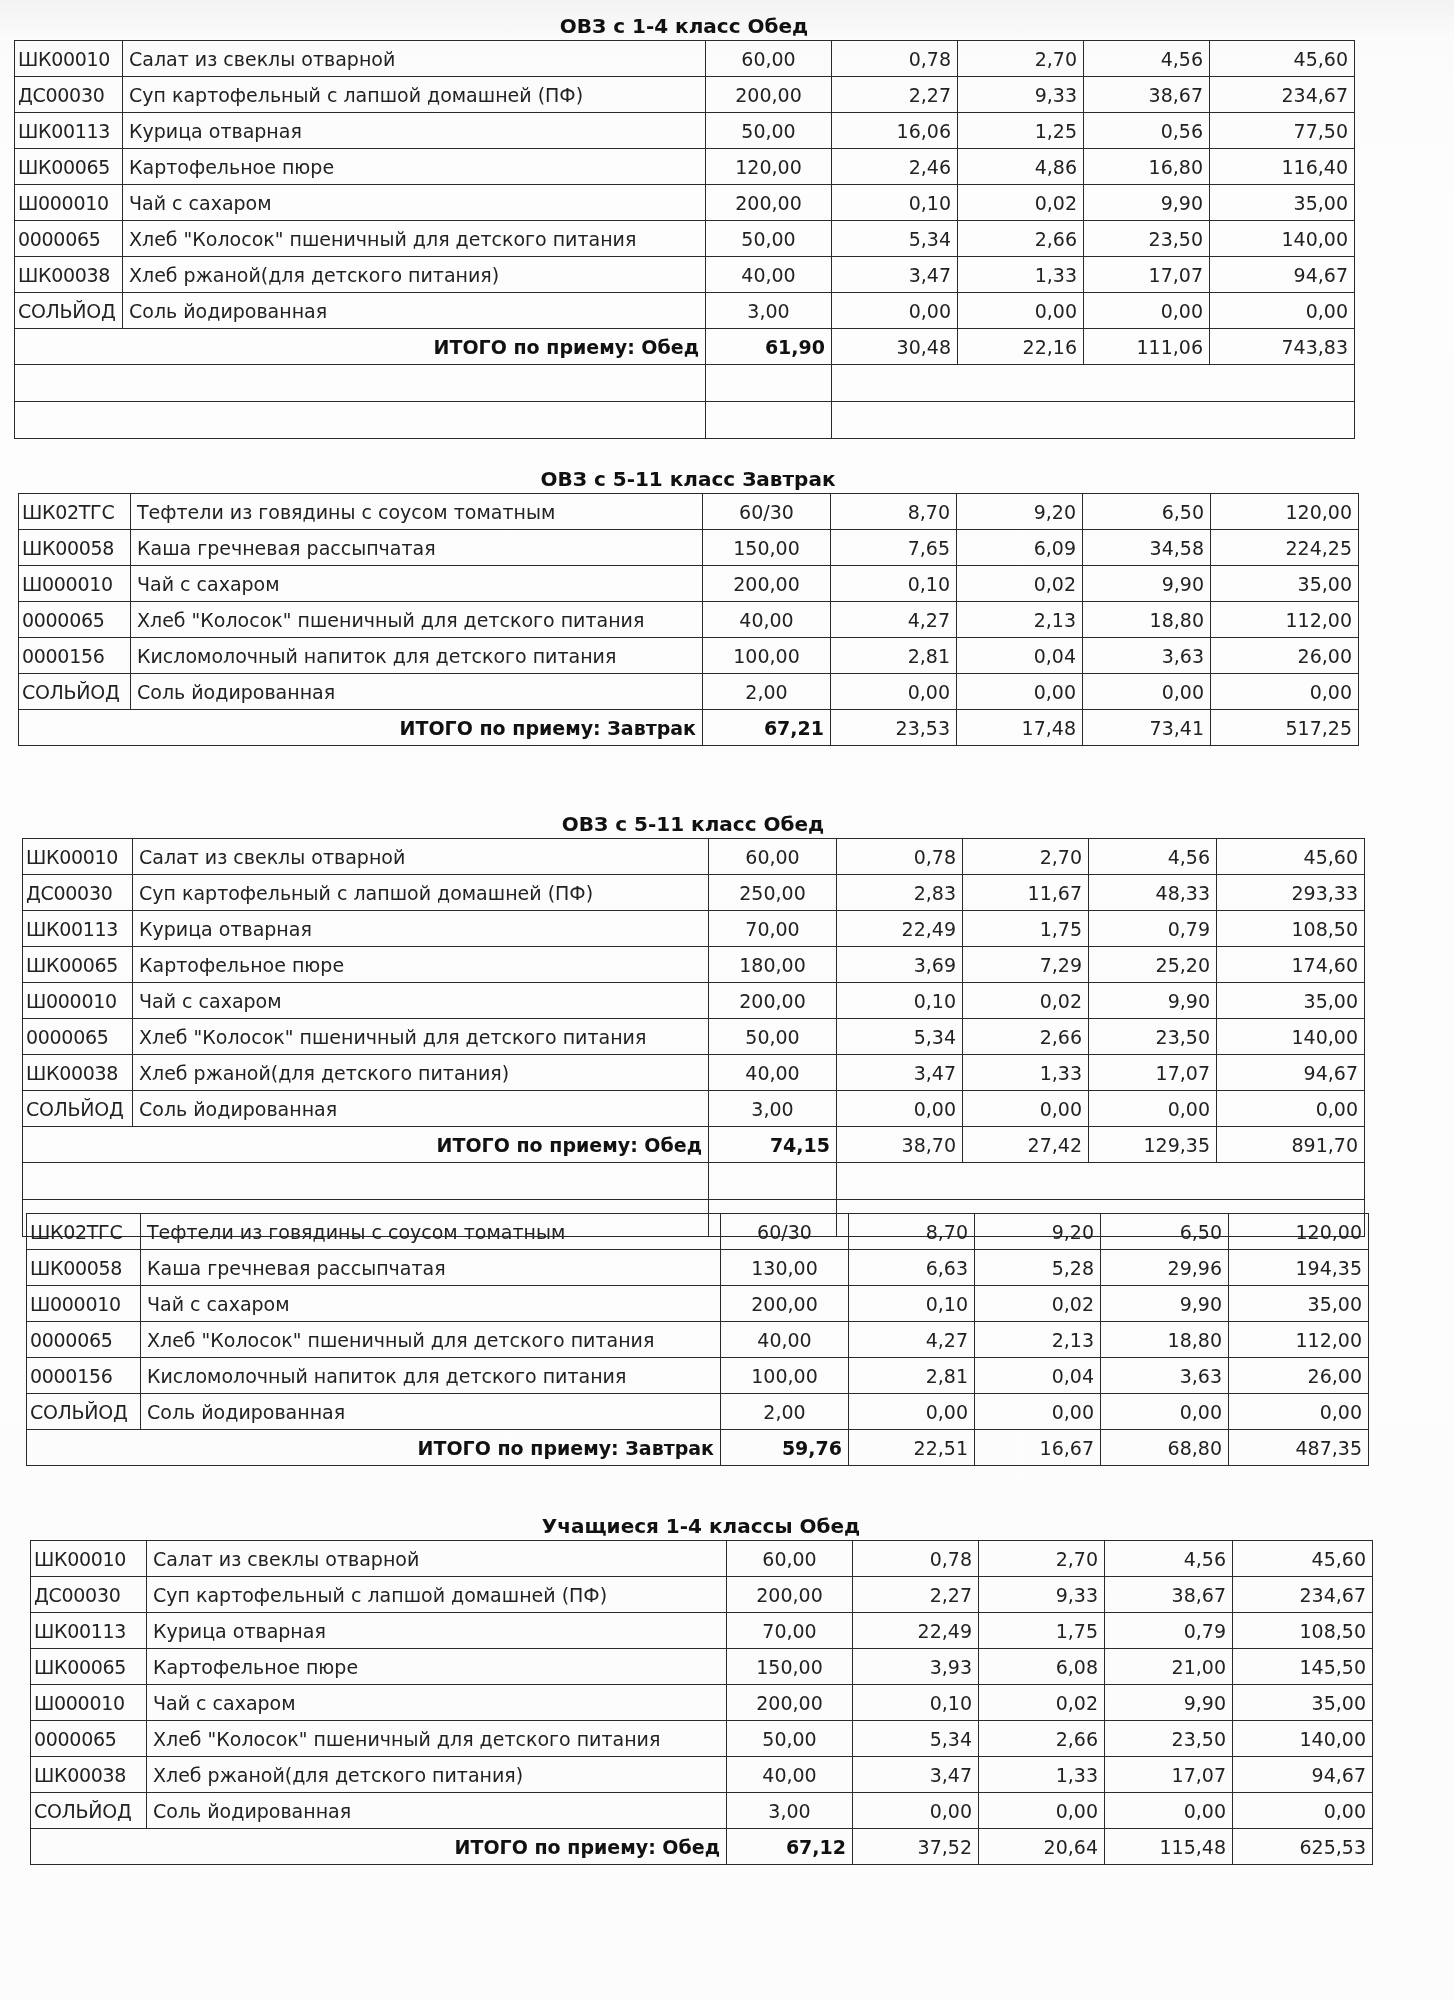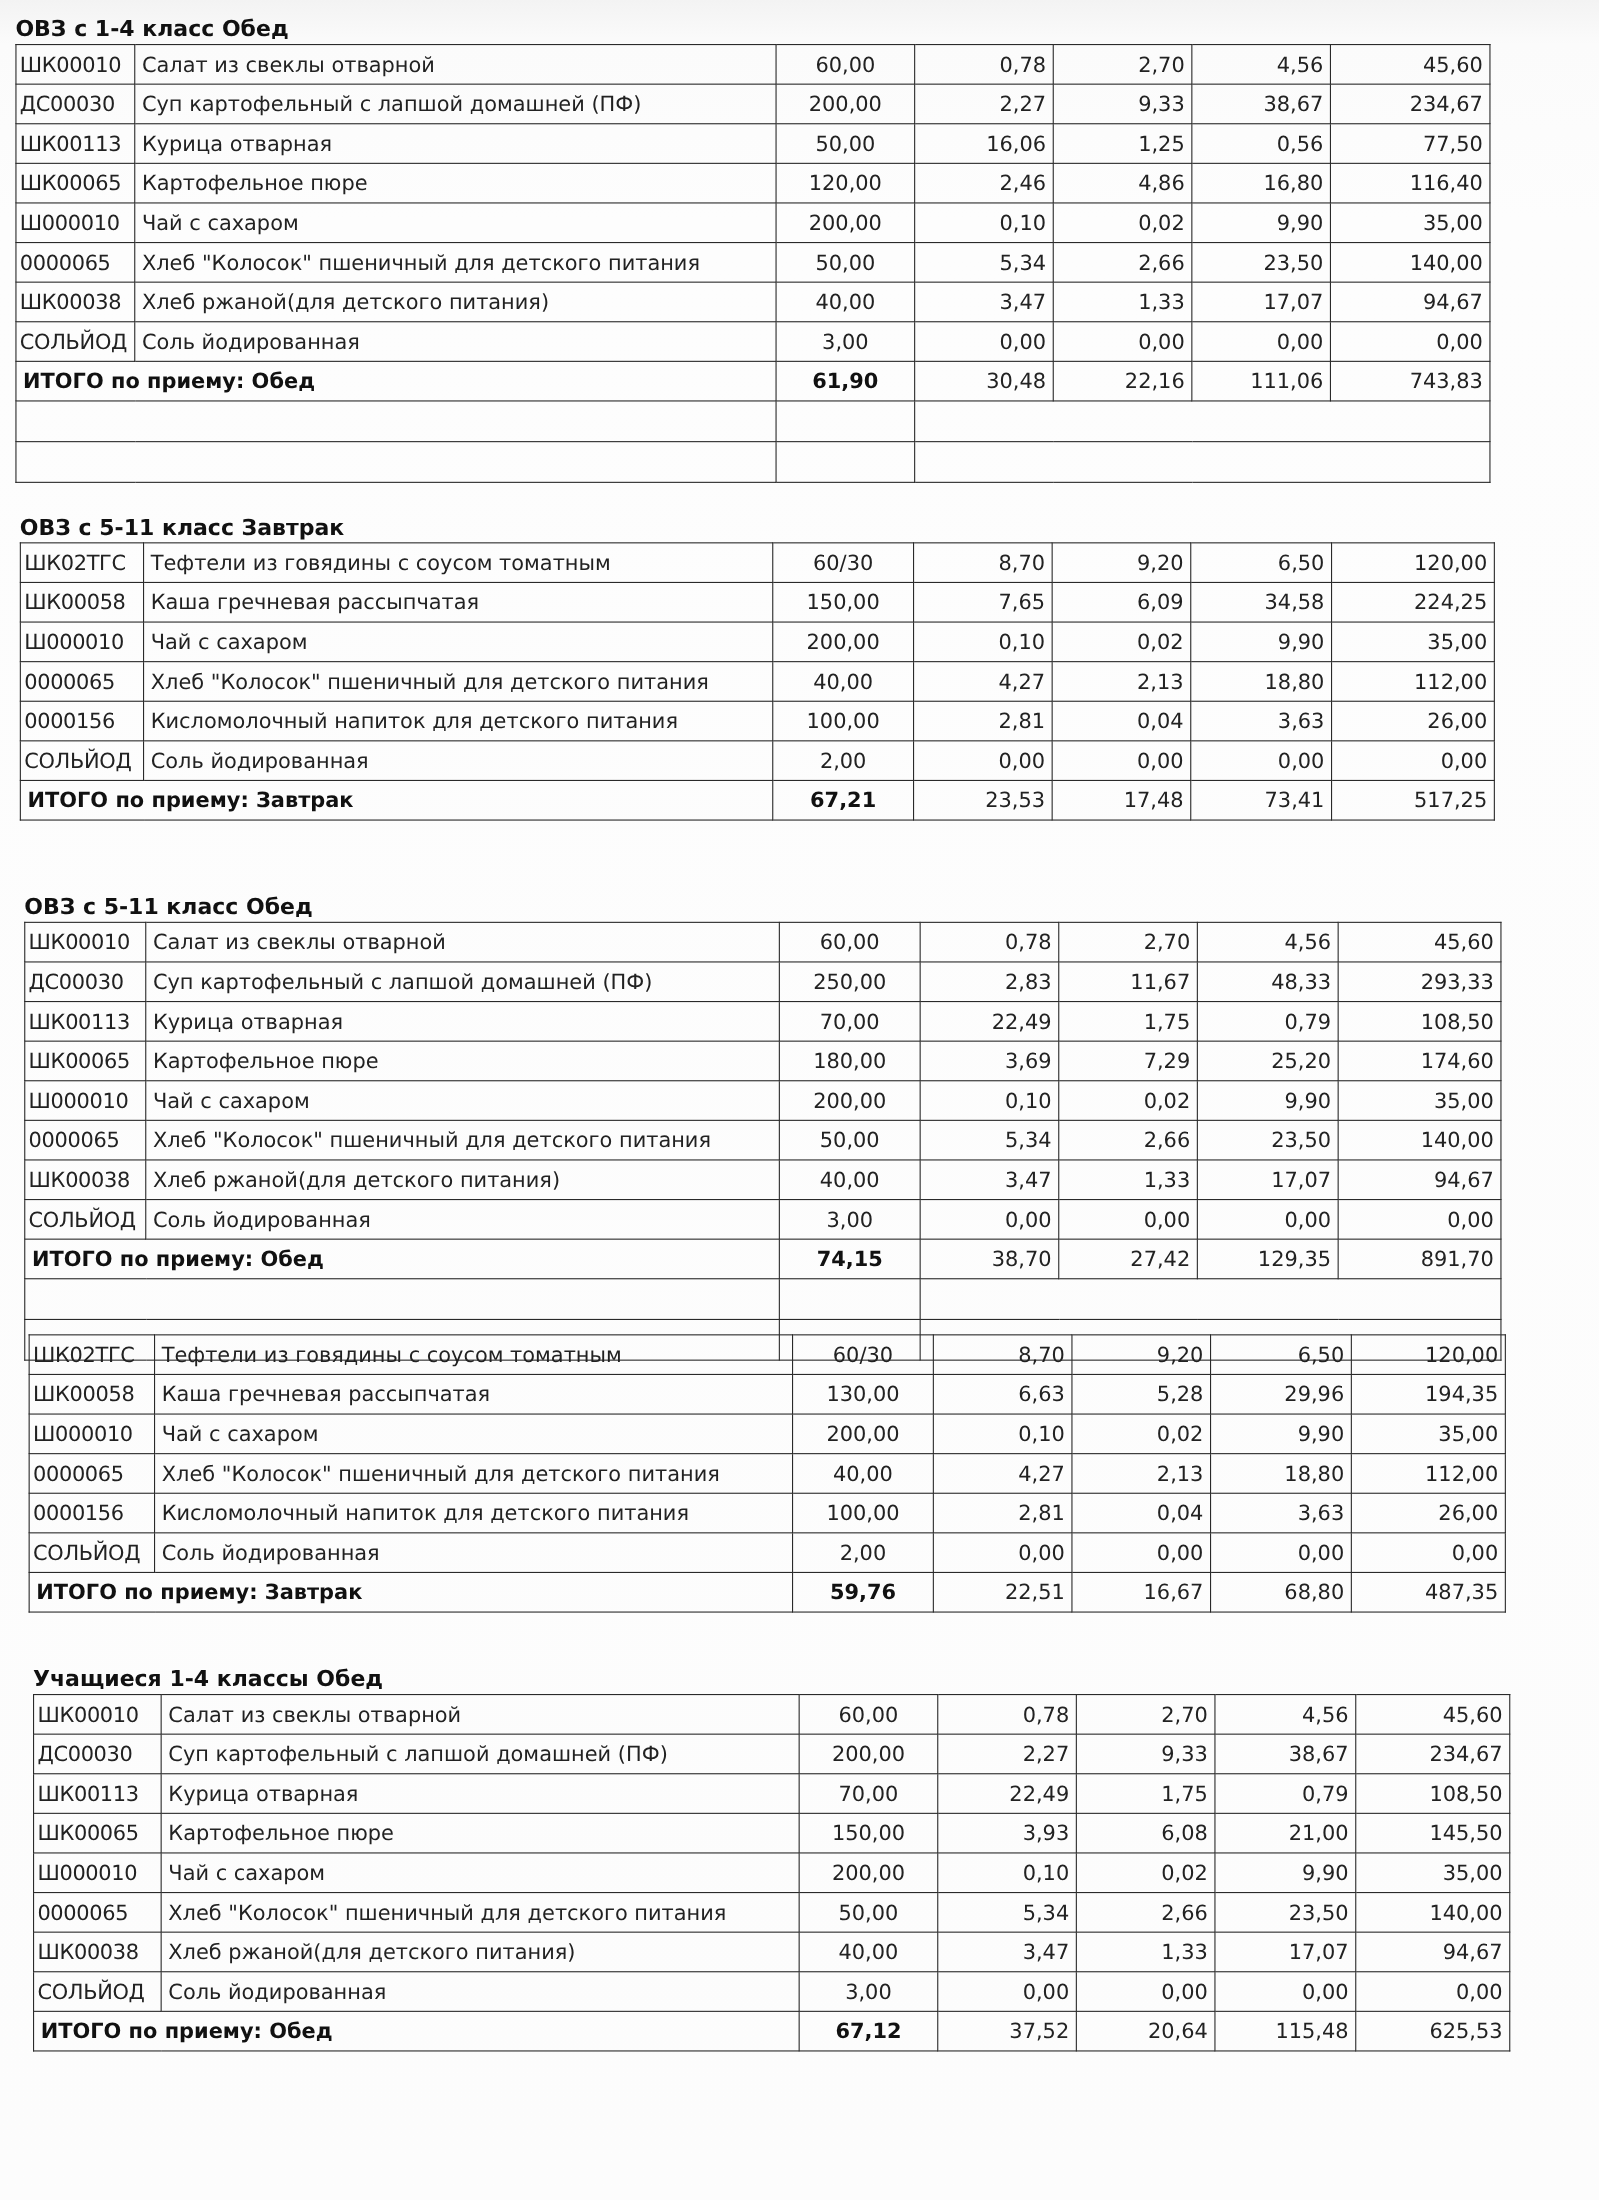--- a/index.html
+++ b/index.html
@@ -13,21 +13,21 @@
     overflow: hidden;
   }
   .page {
     position: absolute;
     left: 0; top: 0;
     width: 1454px; height: 2000px;
     background: linear-gradient(180deg, #f3f3f3 0px, #fbfbfb 40px, #fdfdfd 200px, #fcfcfc 100%);
   }
   .section { position: absolute; }
   .section-title {
-    text-align: left;
+    text-align: center;
     font-weight: bold;
     font-size: 20px;
     height: 28px;
     line-height: 28px;
     color: #111;
   }
   table.menu {
     border-collapse: collapse;
     table-layout: fixed;
     font-size: 19px;
@@ -37,21 +37,21 @@
     padding: 0 6px;
     height: 35px;
     white-space: nowrap;
     overflow: hidden;
     color: #222;
   }
   td.code { padding-left: 3px !important; letter-spacing: -0.3px; }
   td.name { }
   td.qty { text-align: center; }
   td.num { text-align: right; }
-  tr.total td { font-weight: normal; }
+  tr.total td { font-weight: normal; text-align: right; }
   tr.total td.label { font-weight: bold; color: #111; }
   tr.total td.qty { font-weight: bold; color: #111; }
   tr.blank td { height: 36px; }
 </style>
 </head>
 <body>
 
 <div class="page">
 
   <div class="section" style="left:14px; top:12px; width:1340px;">

